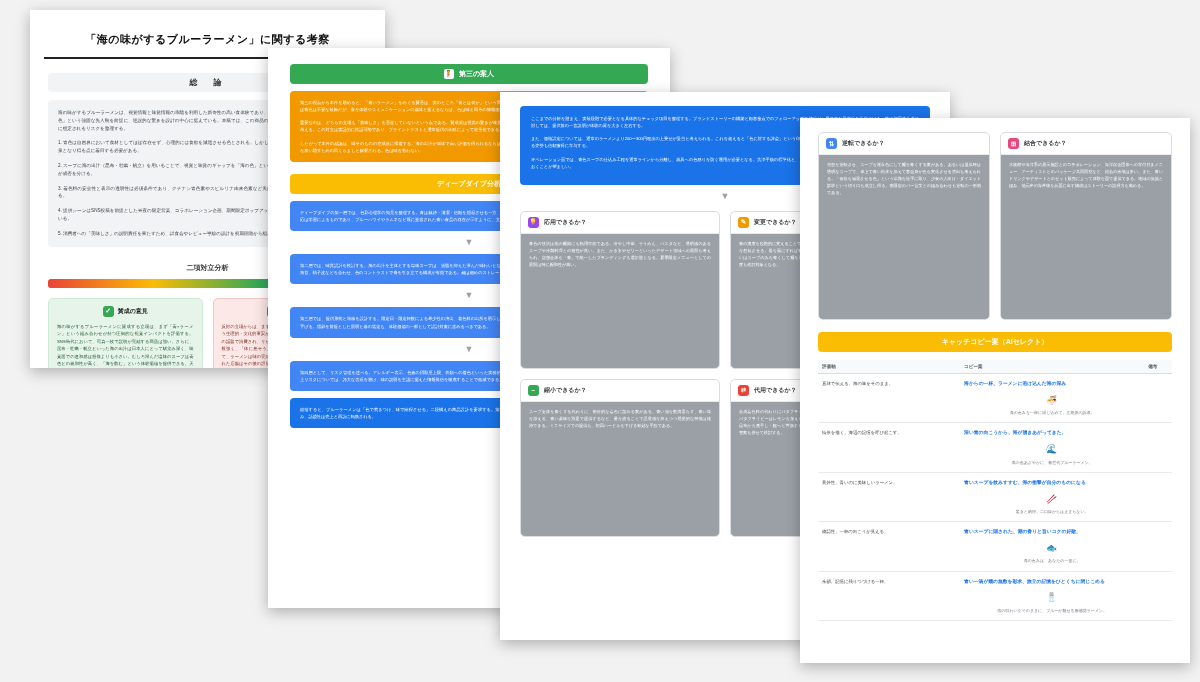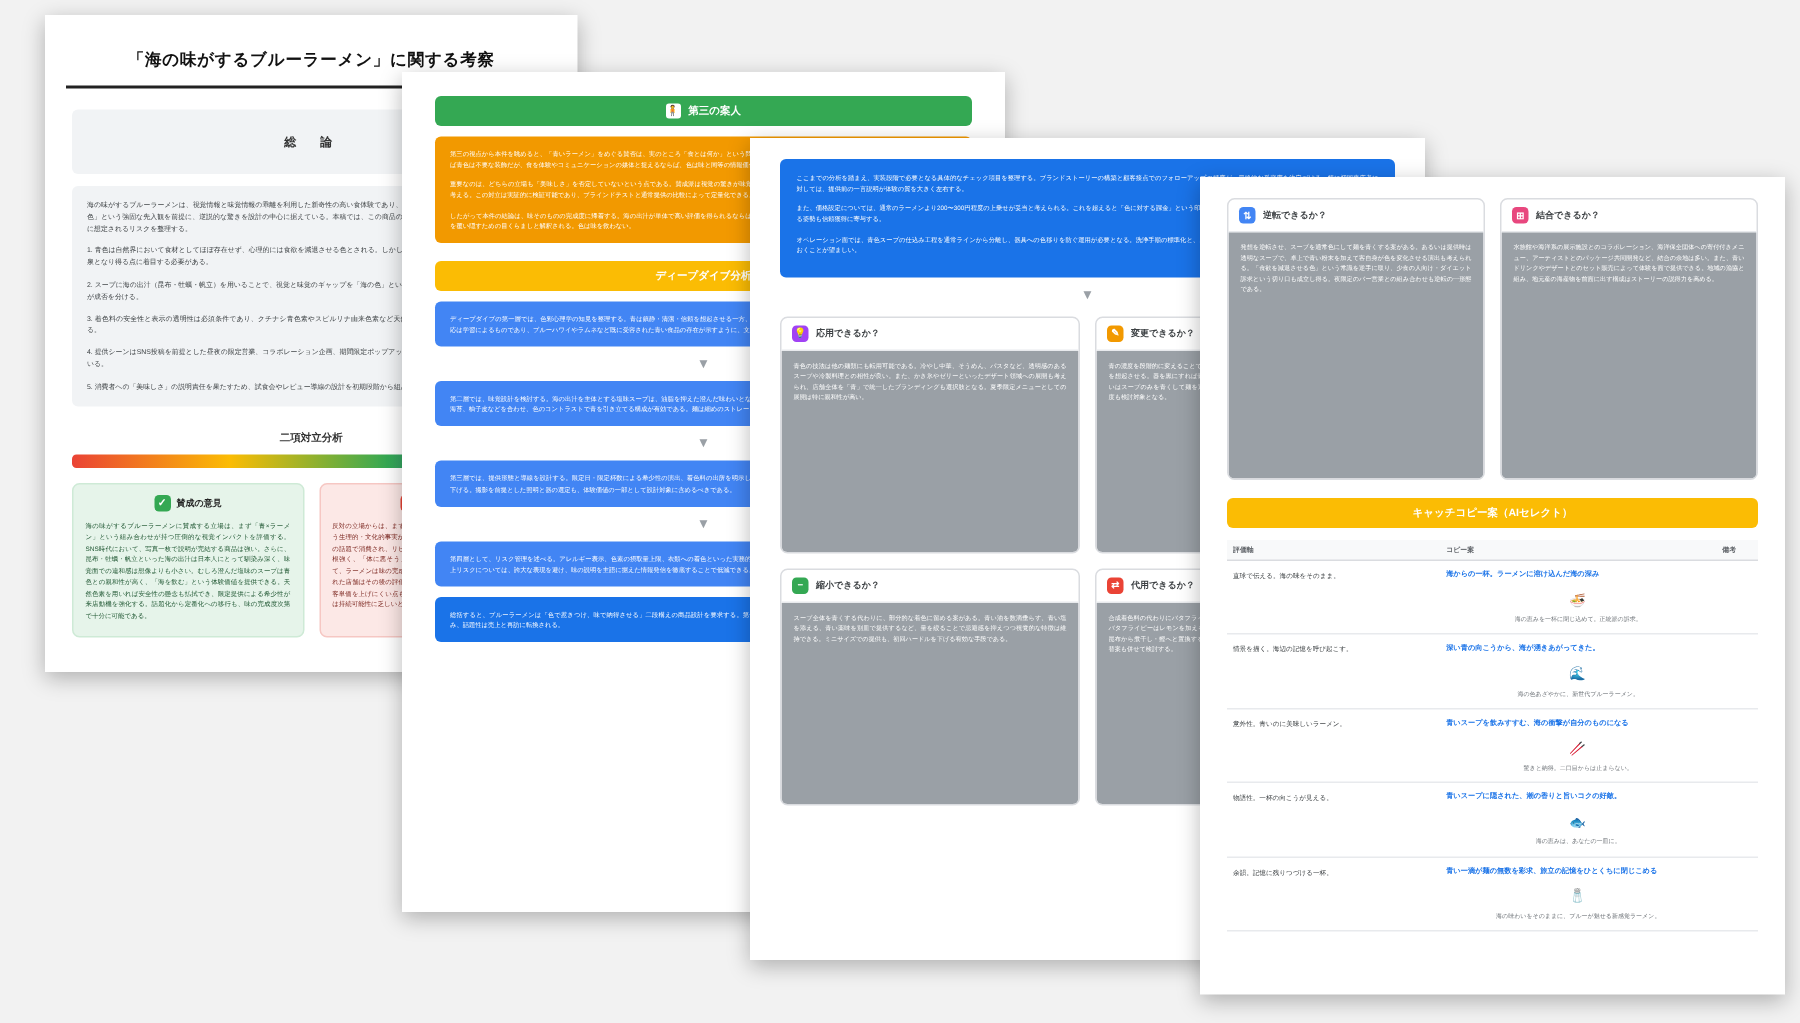--- a/index.html
+++ b/index.html
@@ -13,28 +13,28 @@
   .stage{position:absolute;inset:0;}
 
   .sheet{
     position:absolute;
     background:#ffffff;
     box-shadow:0 4px 14px rgba(0,0,0,.28);
     overflow:hidden;
   }
 
   
-  #sheet1{left:30px;top:10px;width:355px;height:438px;padding:0;}
+  #sheet1{left:30px;top:10px;width:355px;height:358px;padding:0;}
   .s1-title{
     text-align:center;font-size:11px;font-weight:bold;color:#111;
     margin:22px 14px 14px 14px;padding-bottom:10px;
     border-bottom:2px solid #222;letter-spacing:.5px;
   }
   .s1-band{
-    margin:0 18px;background:#f1f3f5;border-radius:4px;padding:16px 0;
+    margin:0 18px;background:#f1f3f5;border-radius:4px;padding:4px 0;
     text-align:center;font-size:8px;font-weight:bold;color:#333;letter-spacing:4px;
   }
   .s1-body{
     margin:8px 18px 0 18px;background:#f1f3f5;border-radius:4px;padding:9px 10px;
   }
   .s1-body p{margin:0 0 7px 0;font-size:4.6px;line-height:1.7;color:#3c4043;text-align:justify;}
   .s1-body p:last-child{margin-bottom:0;}
   .s1-sub{
     margin:16px 18px 0 18px;text-align:center;font-size:7px;font-weight:bold;color:#333;
   }

